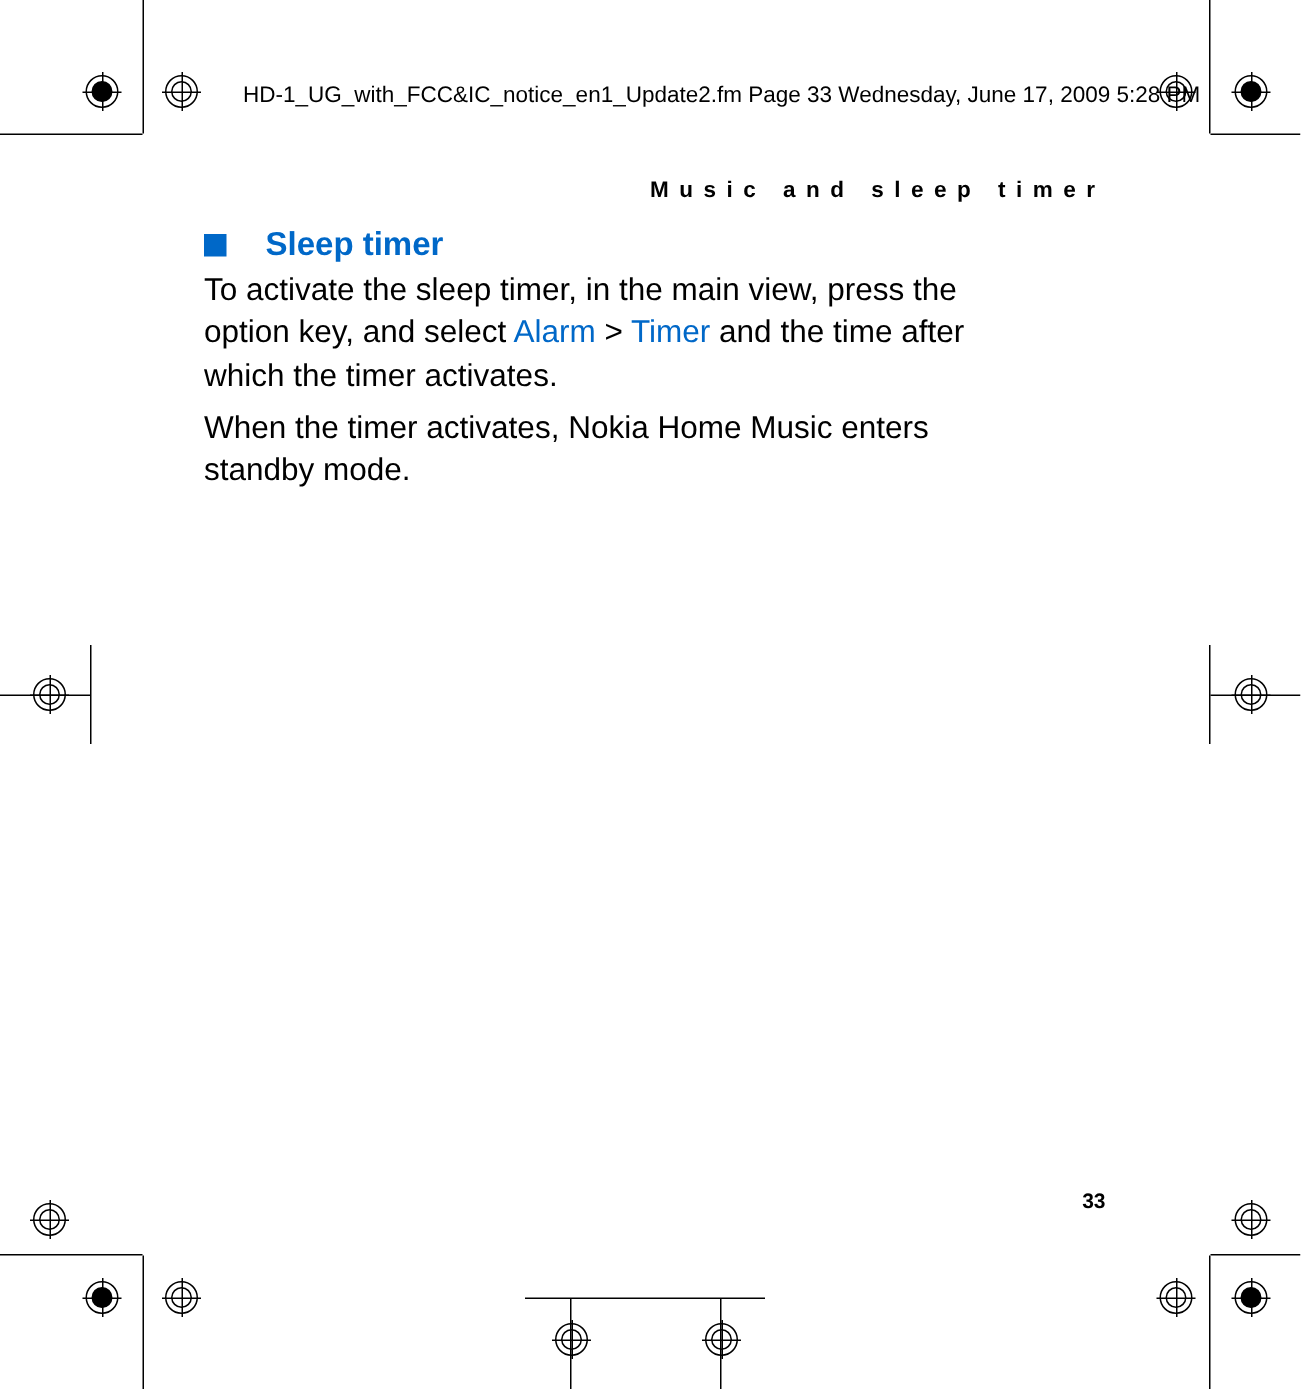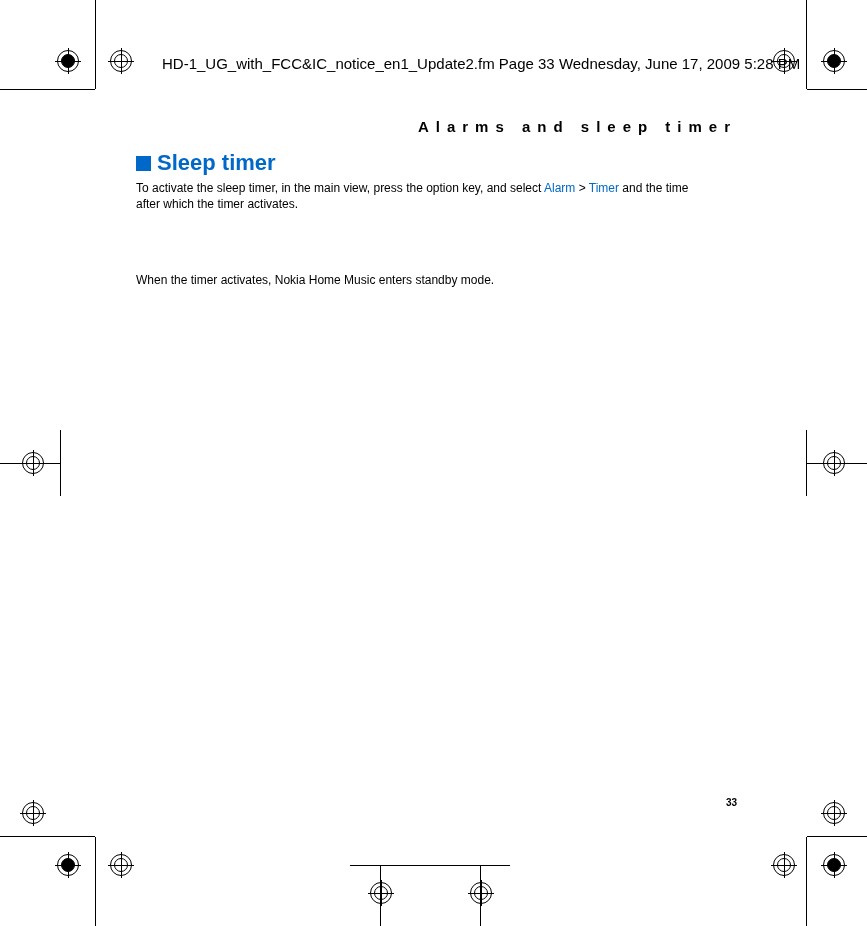--- a/index.html
+++ b/index.html
@@ -92,52 +92,52 @@
       color: #000;
     }
     
     
     .heading-row {
       position: absolute;
       left: 136px;
       top: 150px;
       display: flex;
       align-items: center;
-      gap: 6px;
+      gap: 26px;
     }
     .square-bullet {
       width: 15px;
       height: 15px;
       background: #0068c8;
     }
     .heading-text {
       font-size: 22px;
       font-weight: bold;
       color: #0068c8;
     }
     
     
     .body-para {
       position: absolute;
       left: 136px;
       width: 560px;
-      font-size: 12px;
+      font-size: 21px;
       line-height: 1.35;
       color: #000;
     }
     .p1 { top: 180px; }
     .p2 { top: 232px; margin-top: 40px; }
     .menu-item { color: #0068c8; }
     
     
     .page-num {
       position: absolute;
       right: 130px;
       bottom: 118px;
-      font-size: 10px;
+      font-size: 14px;
       font-weight: bold;
       color: #000;
     }
   </style>
 </head>
 <body>
 
 <div class="hline crop-h-top-left"></div>
 <div class="hline crop-h-top-right"></div>
 <div class="vline crop-v-top-left"></div>
@@ -212,21 +212,21 @@
     <div class="ring1"></div>
     <div class="ring2"></div>
   </div>
 <div class="regmark solid" style="right:20px; bottom:48px;">
     <div class="ring1"></div>
     <div class="ring2"></div>
   </div>
 
 <div class="header-text">HD-1_UG_with_FCC&amp;IC_notice_en1_Update2.fm  Page 33  Wednesday, June 17, 2009  5:28 PM</div>
 
-<div class="section-header">Alarms and sleep timer</div>
+<div class="section-header">Music and sleep timer</div>
 
 <div class="heading-row">
   <div class="square-bullet"></div>
   <div class="heading-text">Sleep timer</div>
 </div>
 
 <p class="body-para p1">
   <span>To activate the sleep timer, in the main view, press the option key, and select </span><span class="menu-item">Alarm</span><span> &gt; </span><span class="menu-item">Timer</span><span> and the time after which the timer activates.</span>
 </p>
 <p class="body-para p2">When the timer activates, Nokia Home Music enters standby mode.</p>

